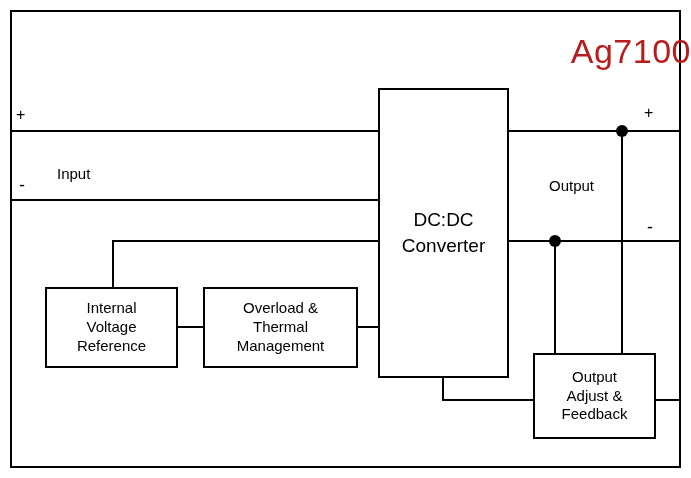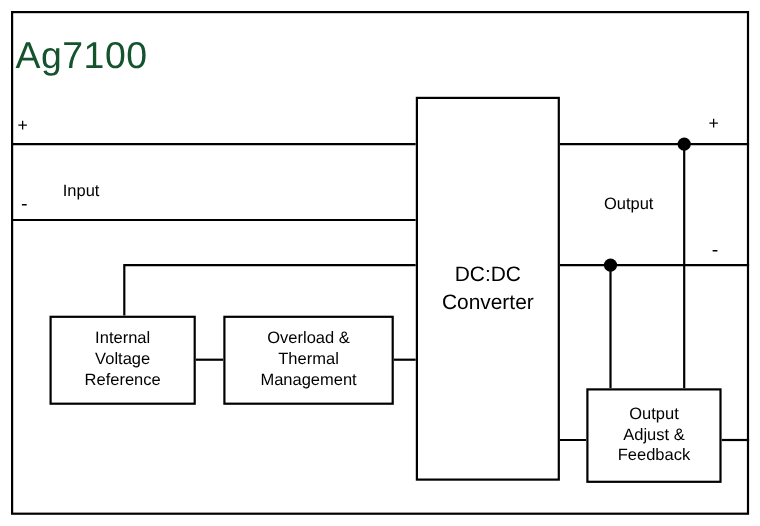--- a/index.html
+++ b/index.html
@@ -23,41 +23,40 @@
   }
   .wires {
     position: absolute;
     left: 0; top: 0;
     width: 691px; height: 478px;
   }
   .diagram-title {
     position: absolute;
     left: 0; right: 0;
     top: 32px;
-    text-align: left;
+    text-align: right;
     font-size: 34px;
-    color: #14532d;
+    color: #b91c1c;
     letter-spacing: 0.5px;
-    padding-left: 14px;
   }
   .block {
     position: absolute;
     border: 2px solid #000000;
     background: #ffffff;
     display: flex;
     align-items: center;
     justify-content: center;
     text-align: center;
     color: #000000;
     white-space: pre-line;
     line-height: 1.25;
   }
   .block-converter {
     left: 378px; top: 88px;
-    width: 131px; height: 349px;
+    width: 131px; height: 290px;
     font-size: 19px;
     line-height: 1.35;
   }
   .block-ivr {
     left: 45px; top: 287px;
     width: 133px; height: 81px;
     font-size: 15px;
   }
   .block-otm {
     left: 203px; top: 287px;

